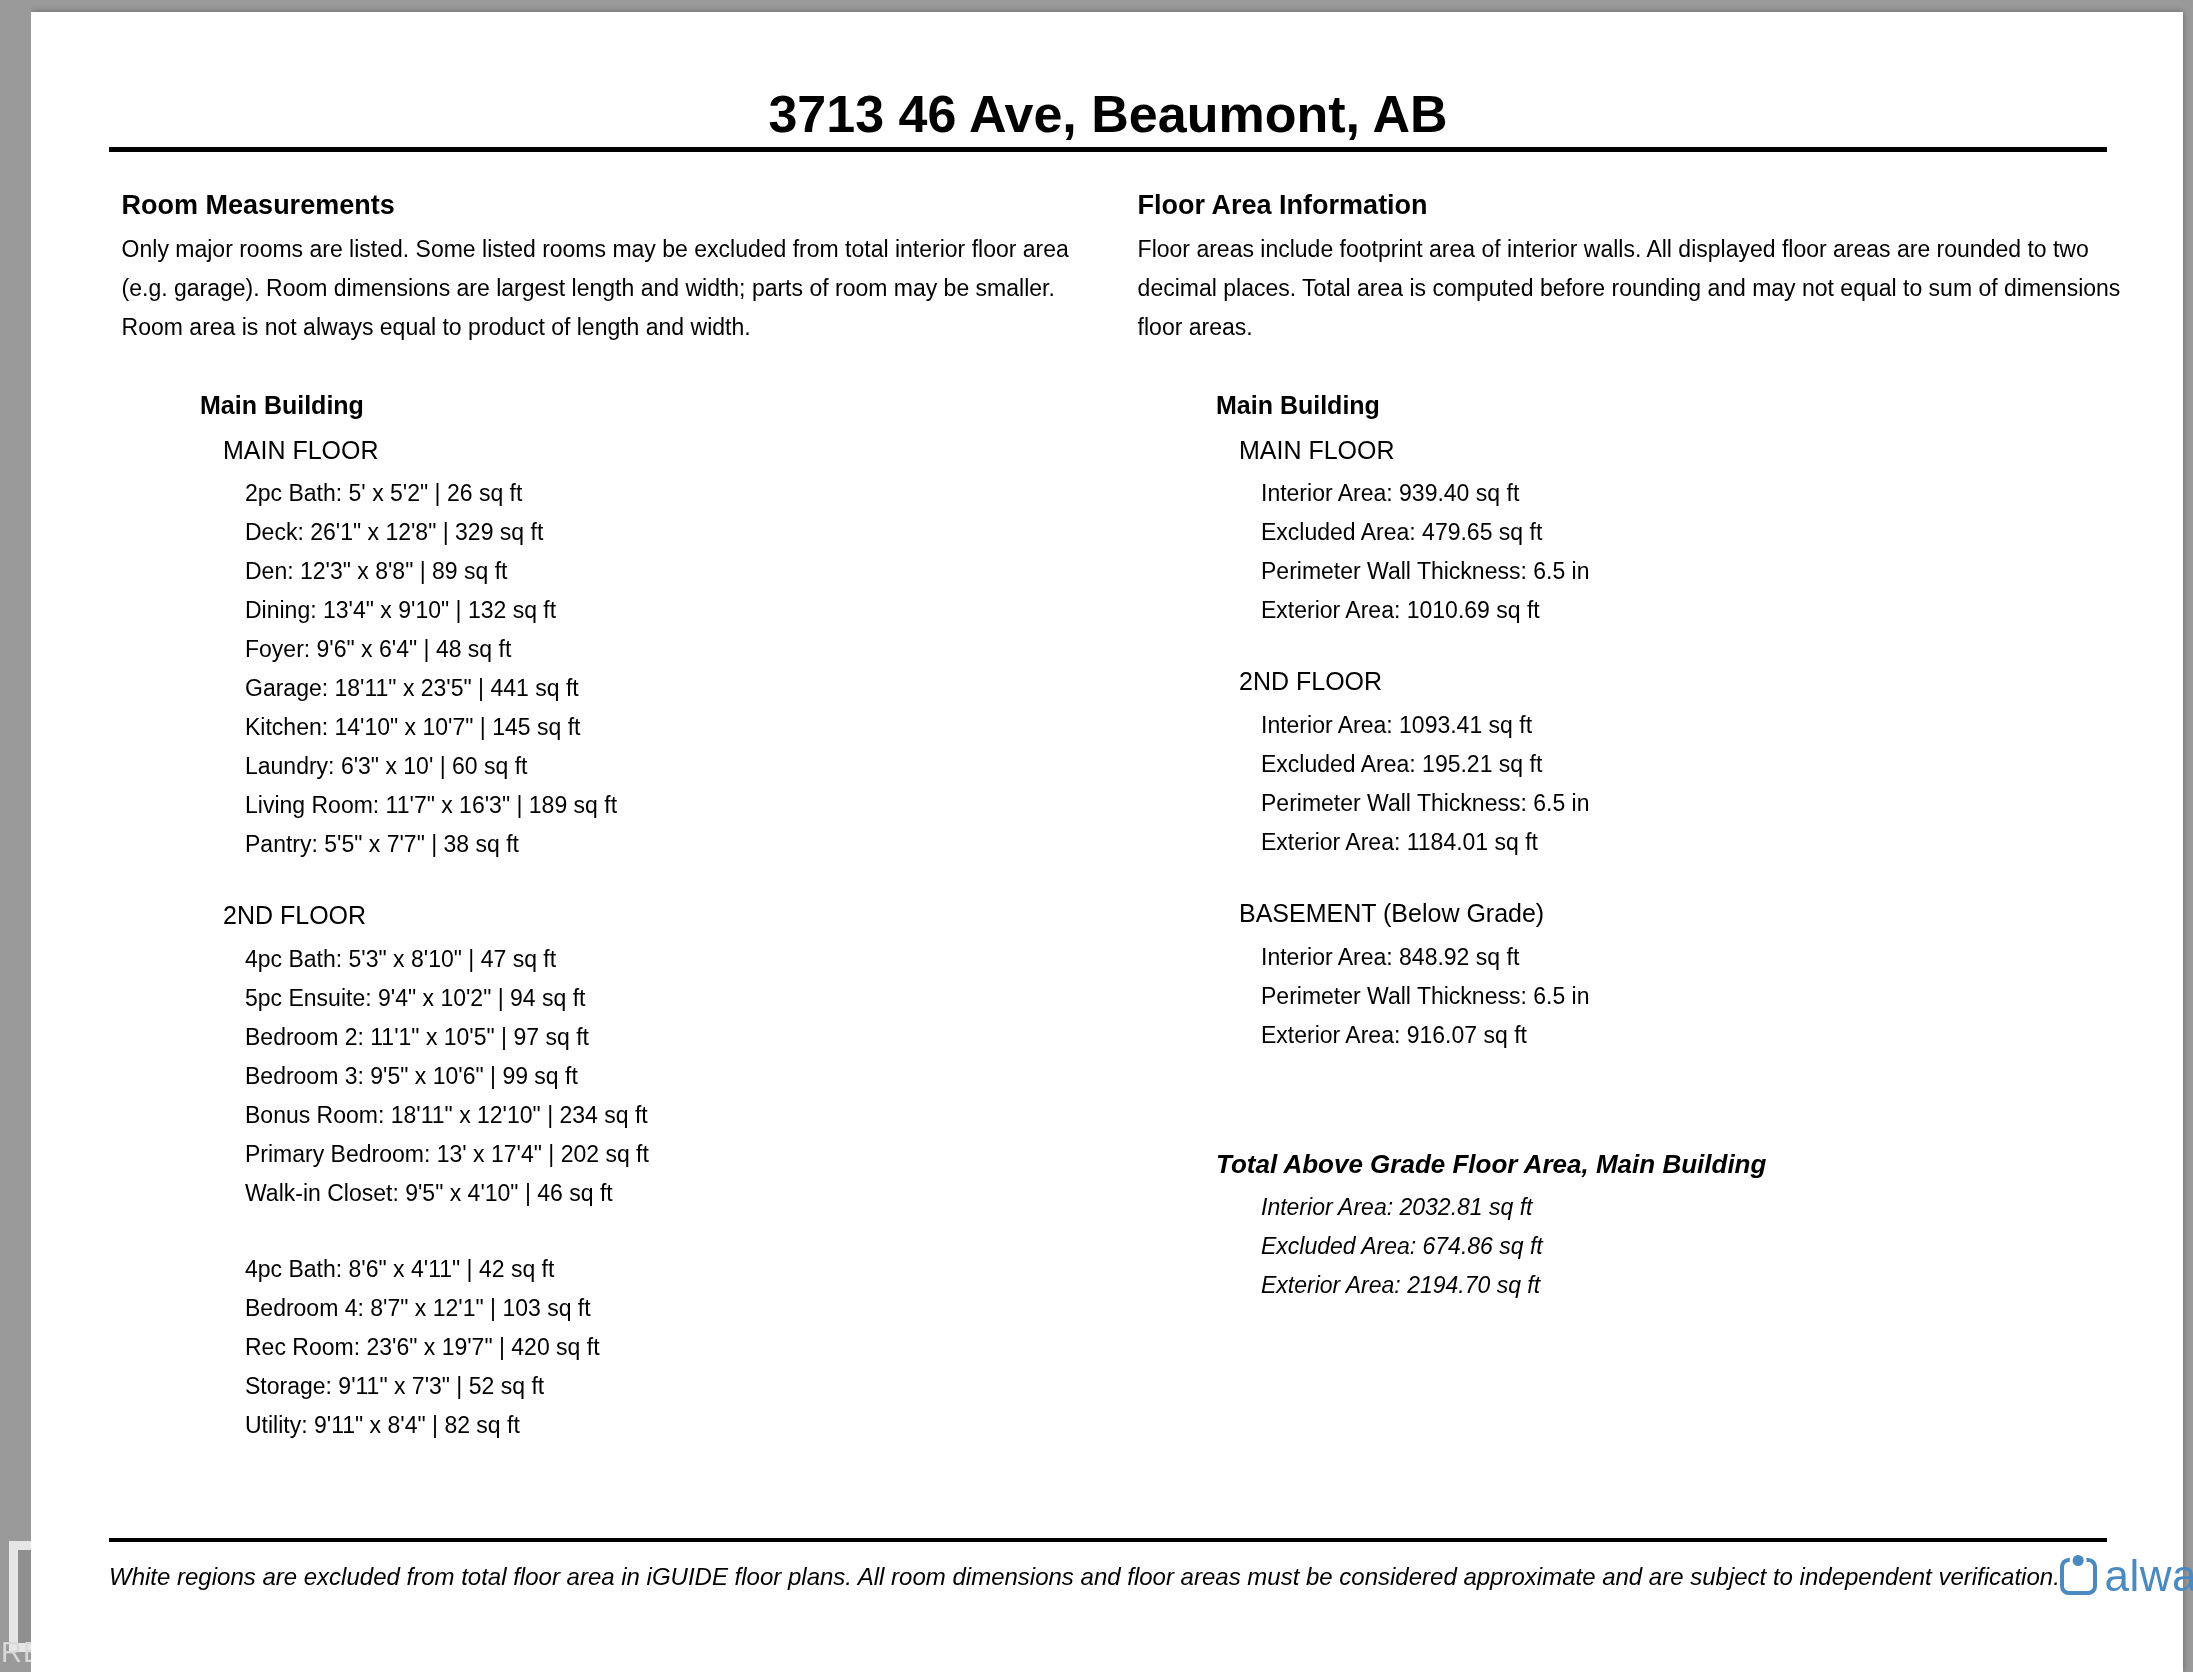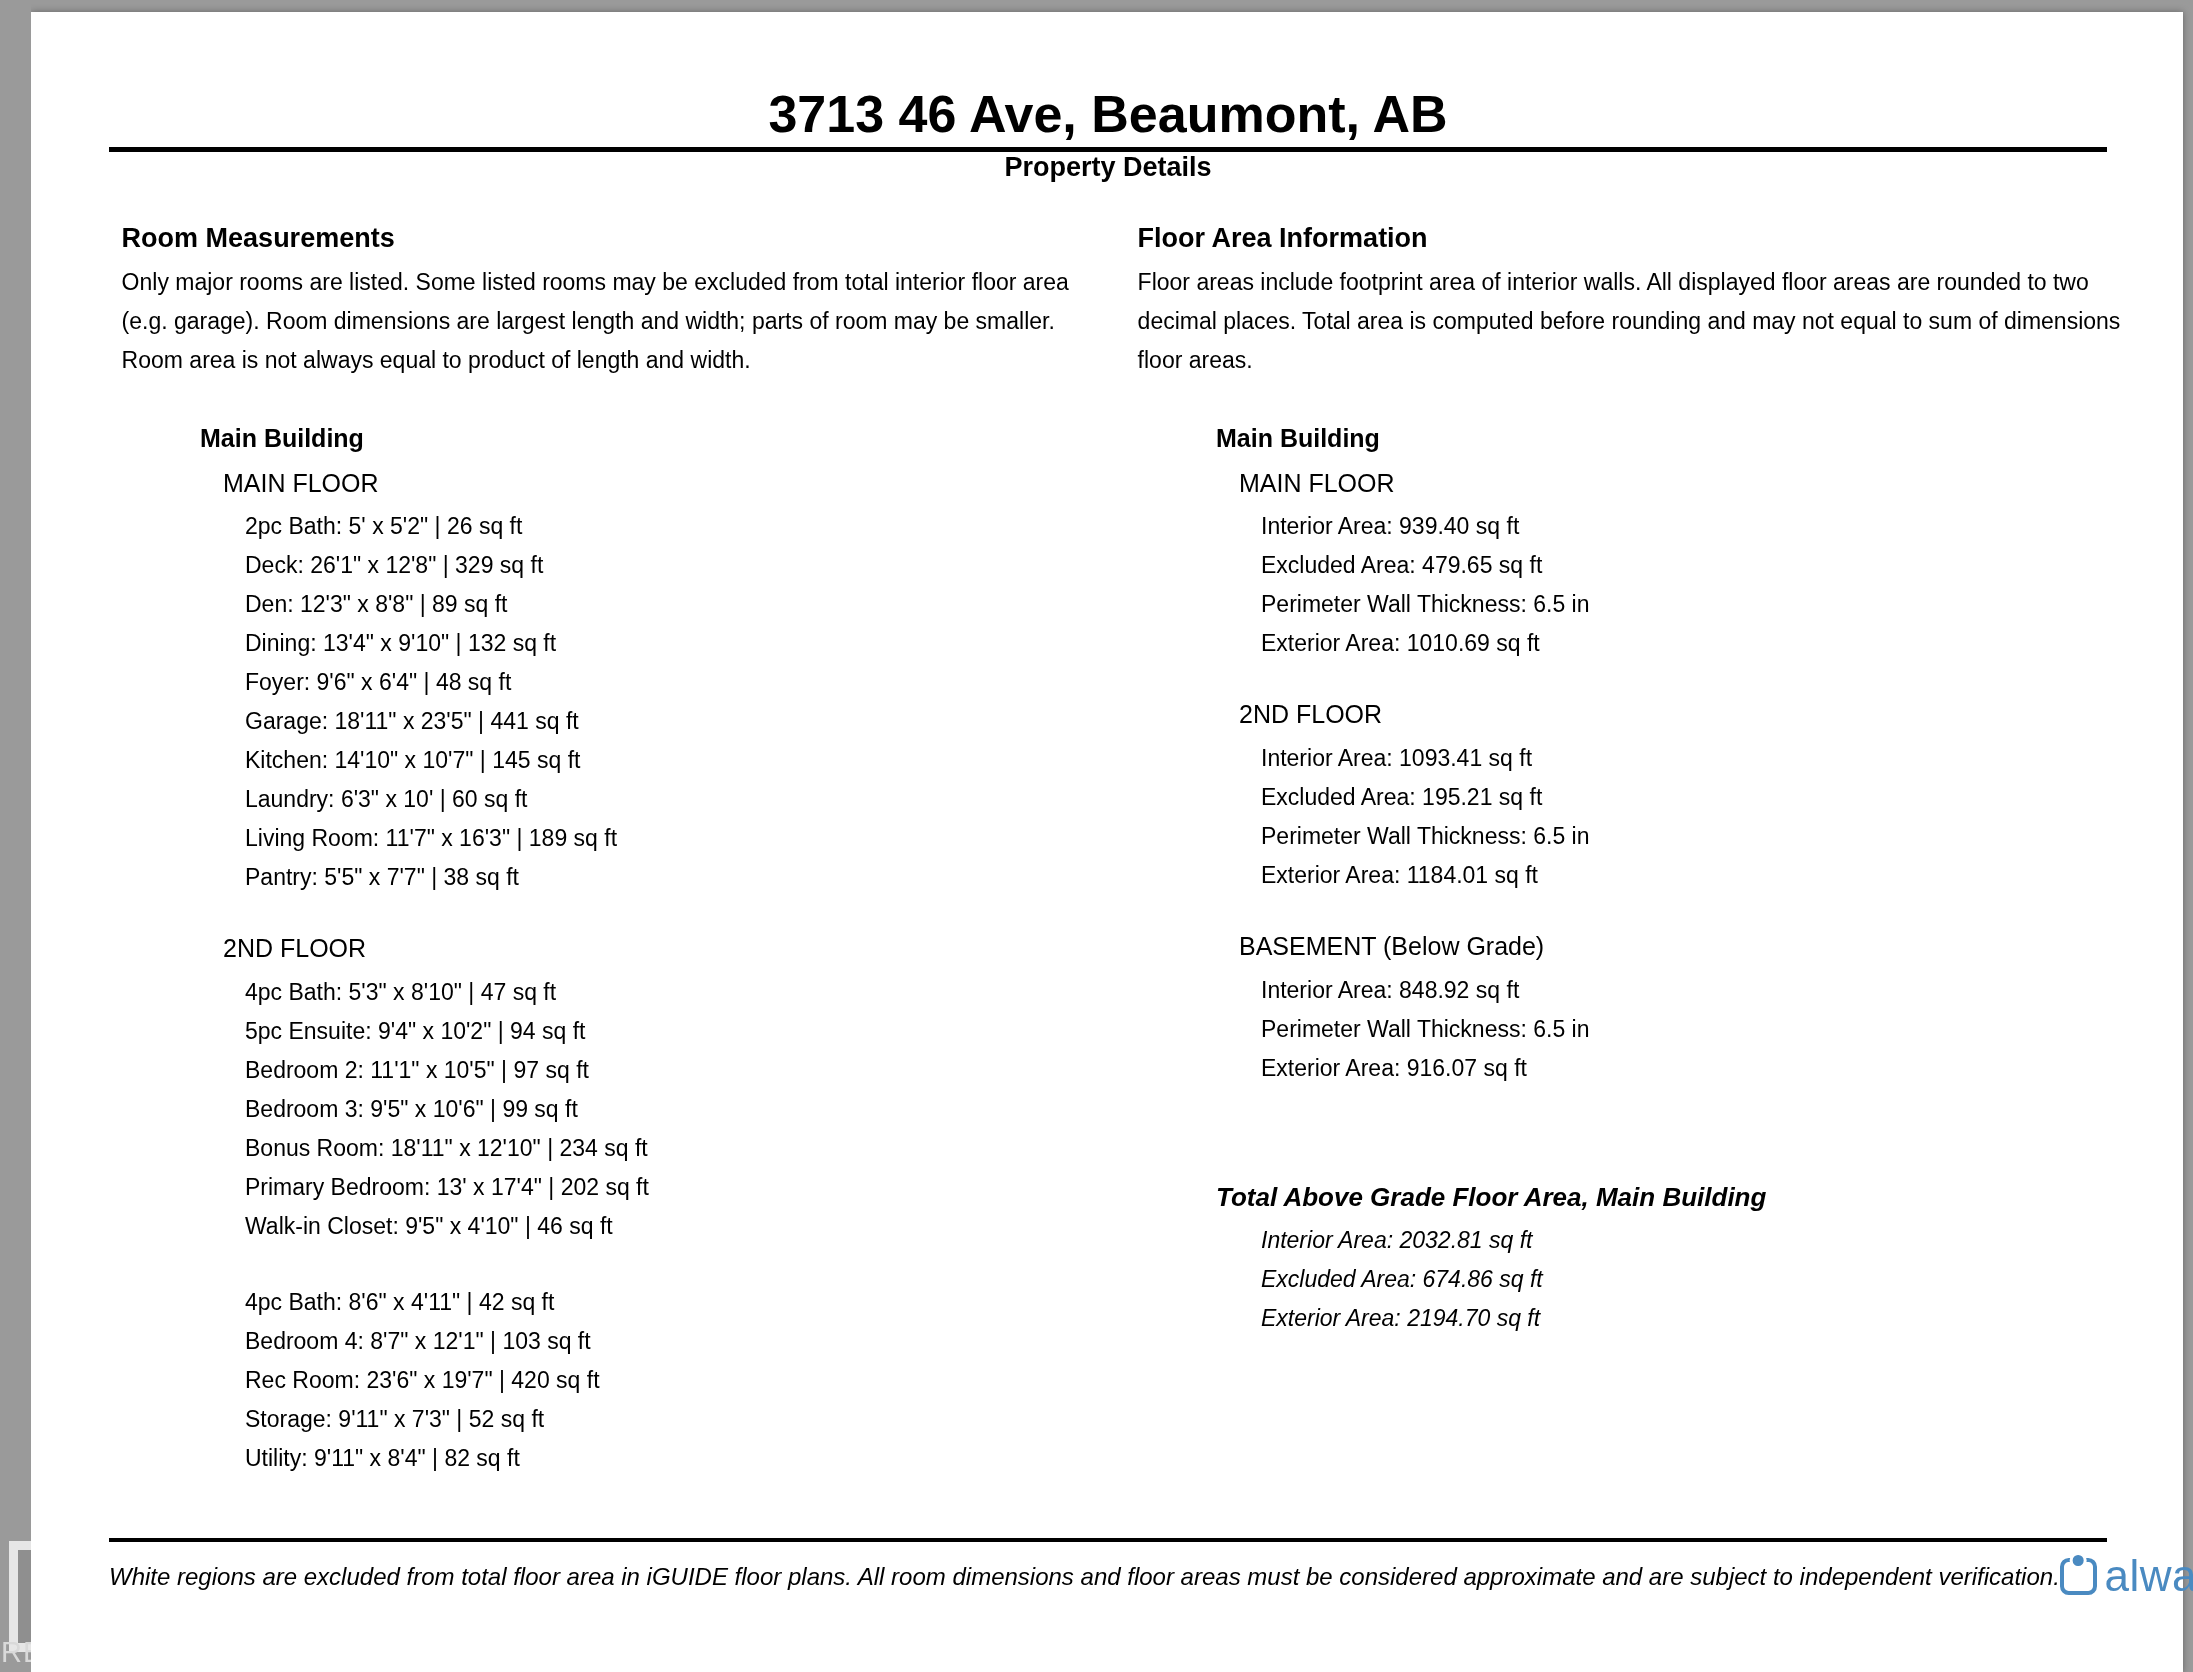--- a/index.html
+++ b/index.html
@@ -77,21 +77,20 @@
 <div class="side-strip">
   <div class="strip-logo-box"></div>
   <div class="strip-logo-text">RE</div>
 </div>
 
 <div class="page">
   <div class="content">
 
     <h1 class="title">3713 46 Ave, Beaumont, AB</h1>
     <div class="title-rule"></div>
-    <h2 class="subtitle">Property Details</h2>
 
     <div class="columns">
 
       <section class="col">
         <h3 class="section-heading">Room Measurements</h3>
         <div class="desc">
             <div class="desc-line">Only major rooms are listed. Some listed rooms may be excluded from total interior floor area</div>
             <div class="desc-line">(e.g. garage). Room dimensions are largest length and width; parts of room may be smaller.</div>
             <div class="desc-line">Room area is not always equal to product of length and width.</div>
           </div>

